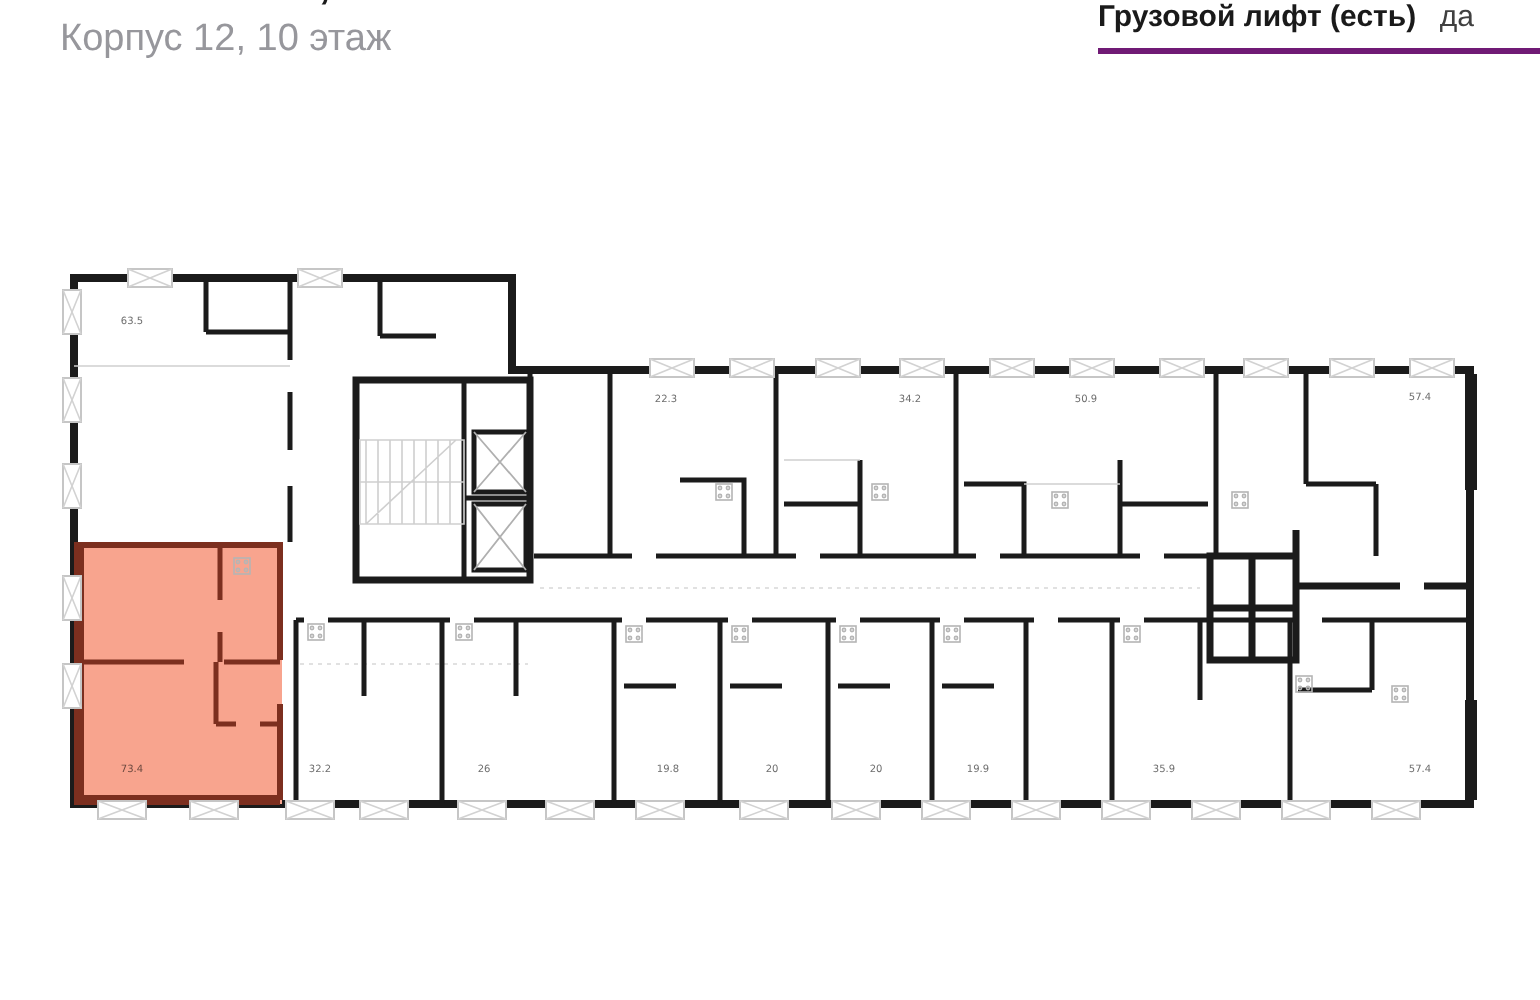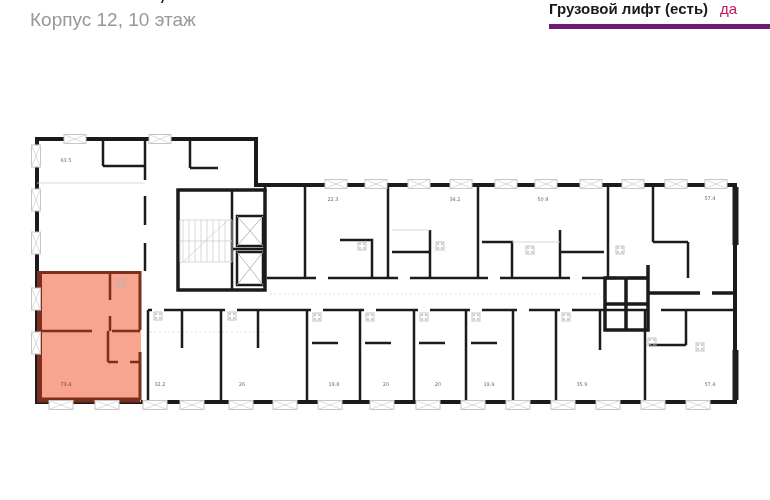--- a/index.html
+++ b/index.html
@@ -16,28 +16,28 @@
   .title-block{position:absolute;left:30px;top:-20px;}
   .title-block h1{
     margin:0;font-size:21px;line-height:25px;font-weight:700;color:#1a1a1a;
     letter-spacing:.1px;white-space:nowrap;
   }
   .subtitle{
     margin-top:3px;font-size:19px;line-height:23px;color:#97979c;white-space:nowrap;
   }
   .spec{
     position:absolute;left:549px;right:0;top:0;
-    border-bottom:5px solid #701a75;padding-bottom:6px;
+    border-bottom:3px solid #701a75;padding-bottom:6px;
   }
   .spec-inner{
     display:flex;justify-content:space-between;align-items:flex-start;
     padding-right:33px;
   }
   .spec-label{font-size:15px;line-height:18px;font-weight:700;color:#1a1a1a;}
-  .spec-value{font-size:15px;line-height:18px;color:#be185d;}
+  .spec-value{font-size:15px;line-height:18px;color:#404040;}
   .plan-wrap{position:absolute;left:0;top:0;width:770px;height:500px;}
   svg{display:block;}
   .wall{stroke:var(--wall);fill:none;stroke-width:2.5;stroke-linecap:butt;}
   .outer{stroke-width:4;fill:#ffffff;}
   .thick{stroke-width:3.5;}
   .reinf{stroke-width:6;}
   .hl-fill{fill:var(--hl-fill);}
   .hlw{stroke:var(--hl-wall);fill:none;}
   .thin{stroke:#cfcfcf;stroke-width:0.8;fill:none;}
   .dash{stroke:#d8d8d8;stroke-width:0.8;stroke-dasharray:2 2.5;fill:none;}

